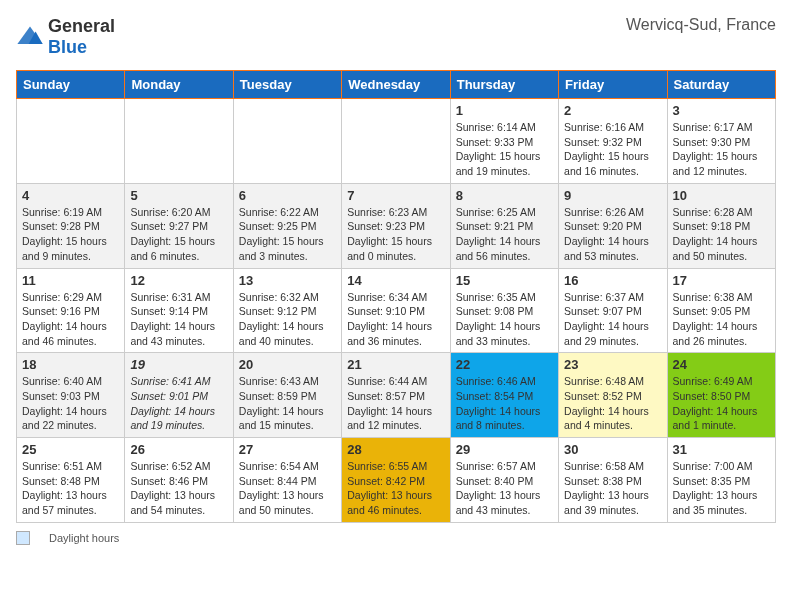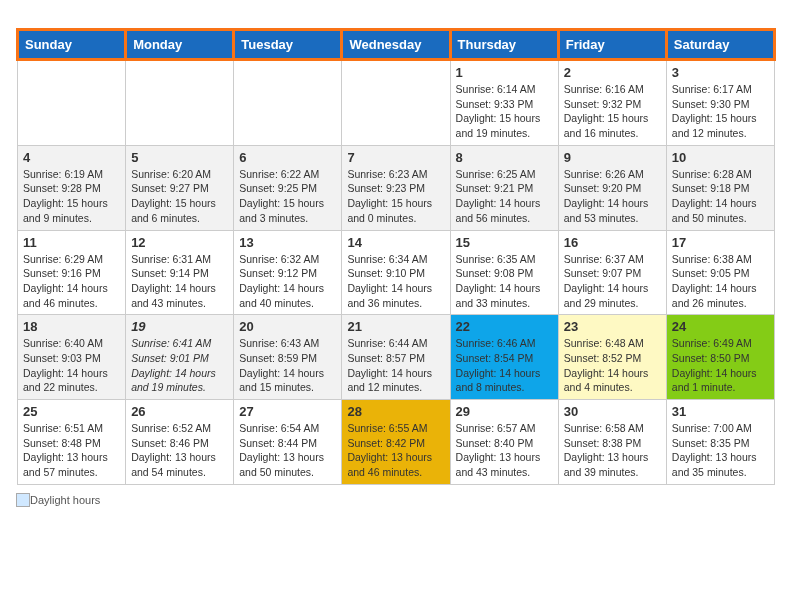--- a/index.html
+++ b/index.html
@@ -42,21 +42,21 @@
       border-collapse: collapse;
       font-size: 11px;
     }
     .calendar th {
       background-color: #1a6bbf;
       color: #fff;
       text-align: left;
       padding: 6px 6px;
       font-size: 13px;
       font-weight: bold;
-      border: 3px solid #f97316;
+      border: 1px solid #f97316;
     }
     .calendar td {
       vertical-align: top;
       border: 1px solid #ccc;
       padding: 4px 5px;
       width: 108px;
       min-height: 80px;
       background: #fff;
     }
     .calendar tr:nth-child(even) td {
@@ -83,35 +83,46 @@
     }
     .empty-cell {
       background: #fff !important;
     }
     .legend {
       margin-top: 8px;
       font-size: 11px;
       color: #555;
       display: flex;
       align-items: center;
-      gap: 0;
+      gap: 19px;
     }
     .legend-box {
       width: 14px;
       height: 14px;
       background: #d0e8ff;
       border: 1px solid #aaa;
       display: inline-block;
     }
   </style>
 </head>
 <body>
 
 <div class="header">
+  <div class="logo">
+    <svg class="logo-icon" viewBox="0 0 40 40" xmlns="http://www.w3.org/2000/svg">
+      <polygon points="20,5 38,30 2,30" fill="#1a6bbf" opacity="0.85"></polygon>
+      <polygon points="28,12 38,30 18,30" fill="#1a6bbf"></polygon>
+    </svg>
+    <div>
+      <span style="font-size:18px;font-weight:bold;color:#333;">General</span><br>
+      <span style="font-size:18px;font-weight:bold;color:#1a6bbf;">Blue</span>
+    </div>
+  </div>
   <div class="title-block">
+    <div class="location">Wervicq-Sud, France</div>
   </div>
 </div>
 
 <table class="calendar">
   <thead>
     <tr id="dow-row">
         <th>Sunday</th>
         <th>Monday</th>
         <th>Tuesday</th>
         <th>Wednesday</th>

